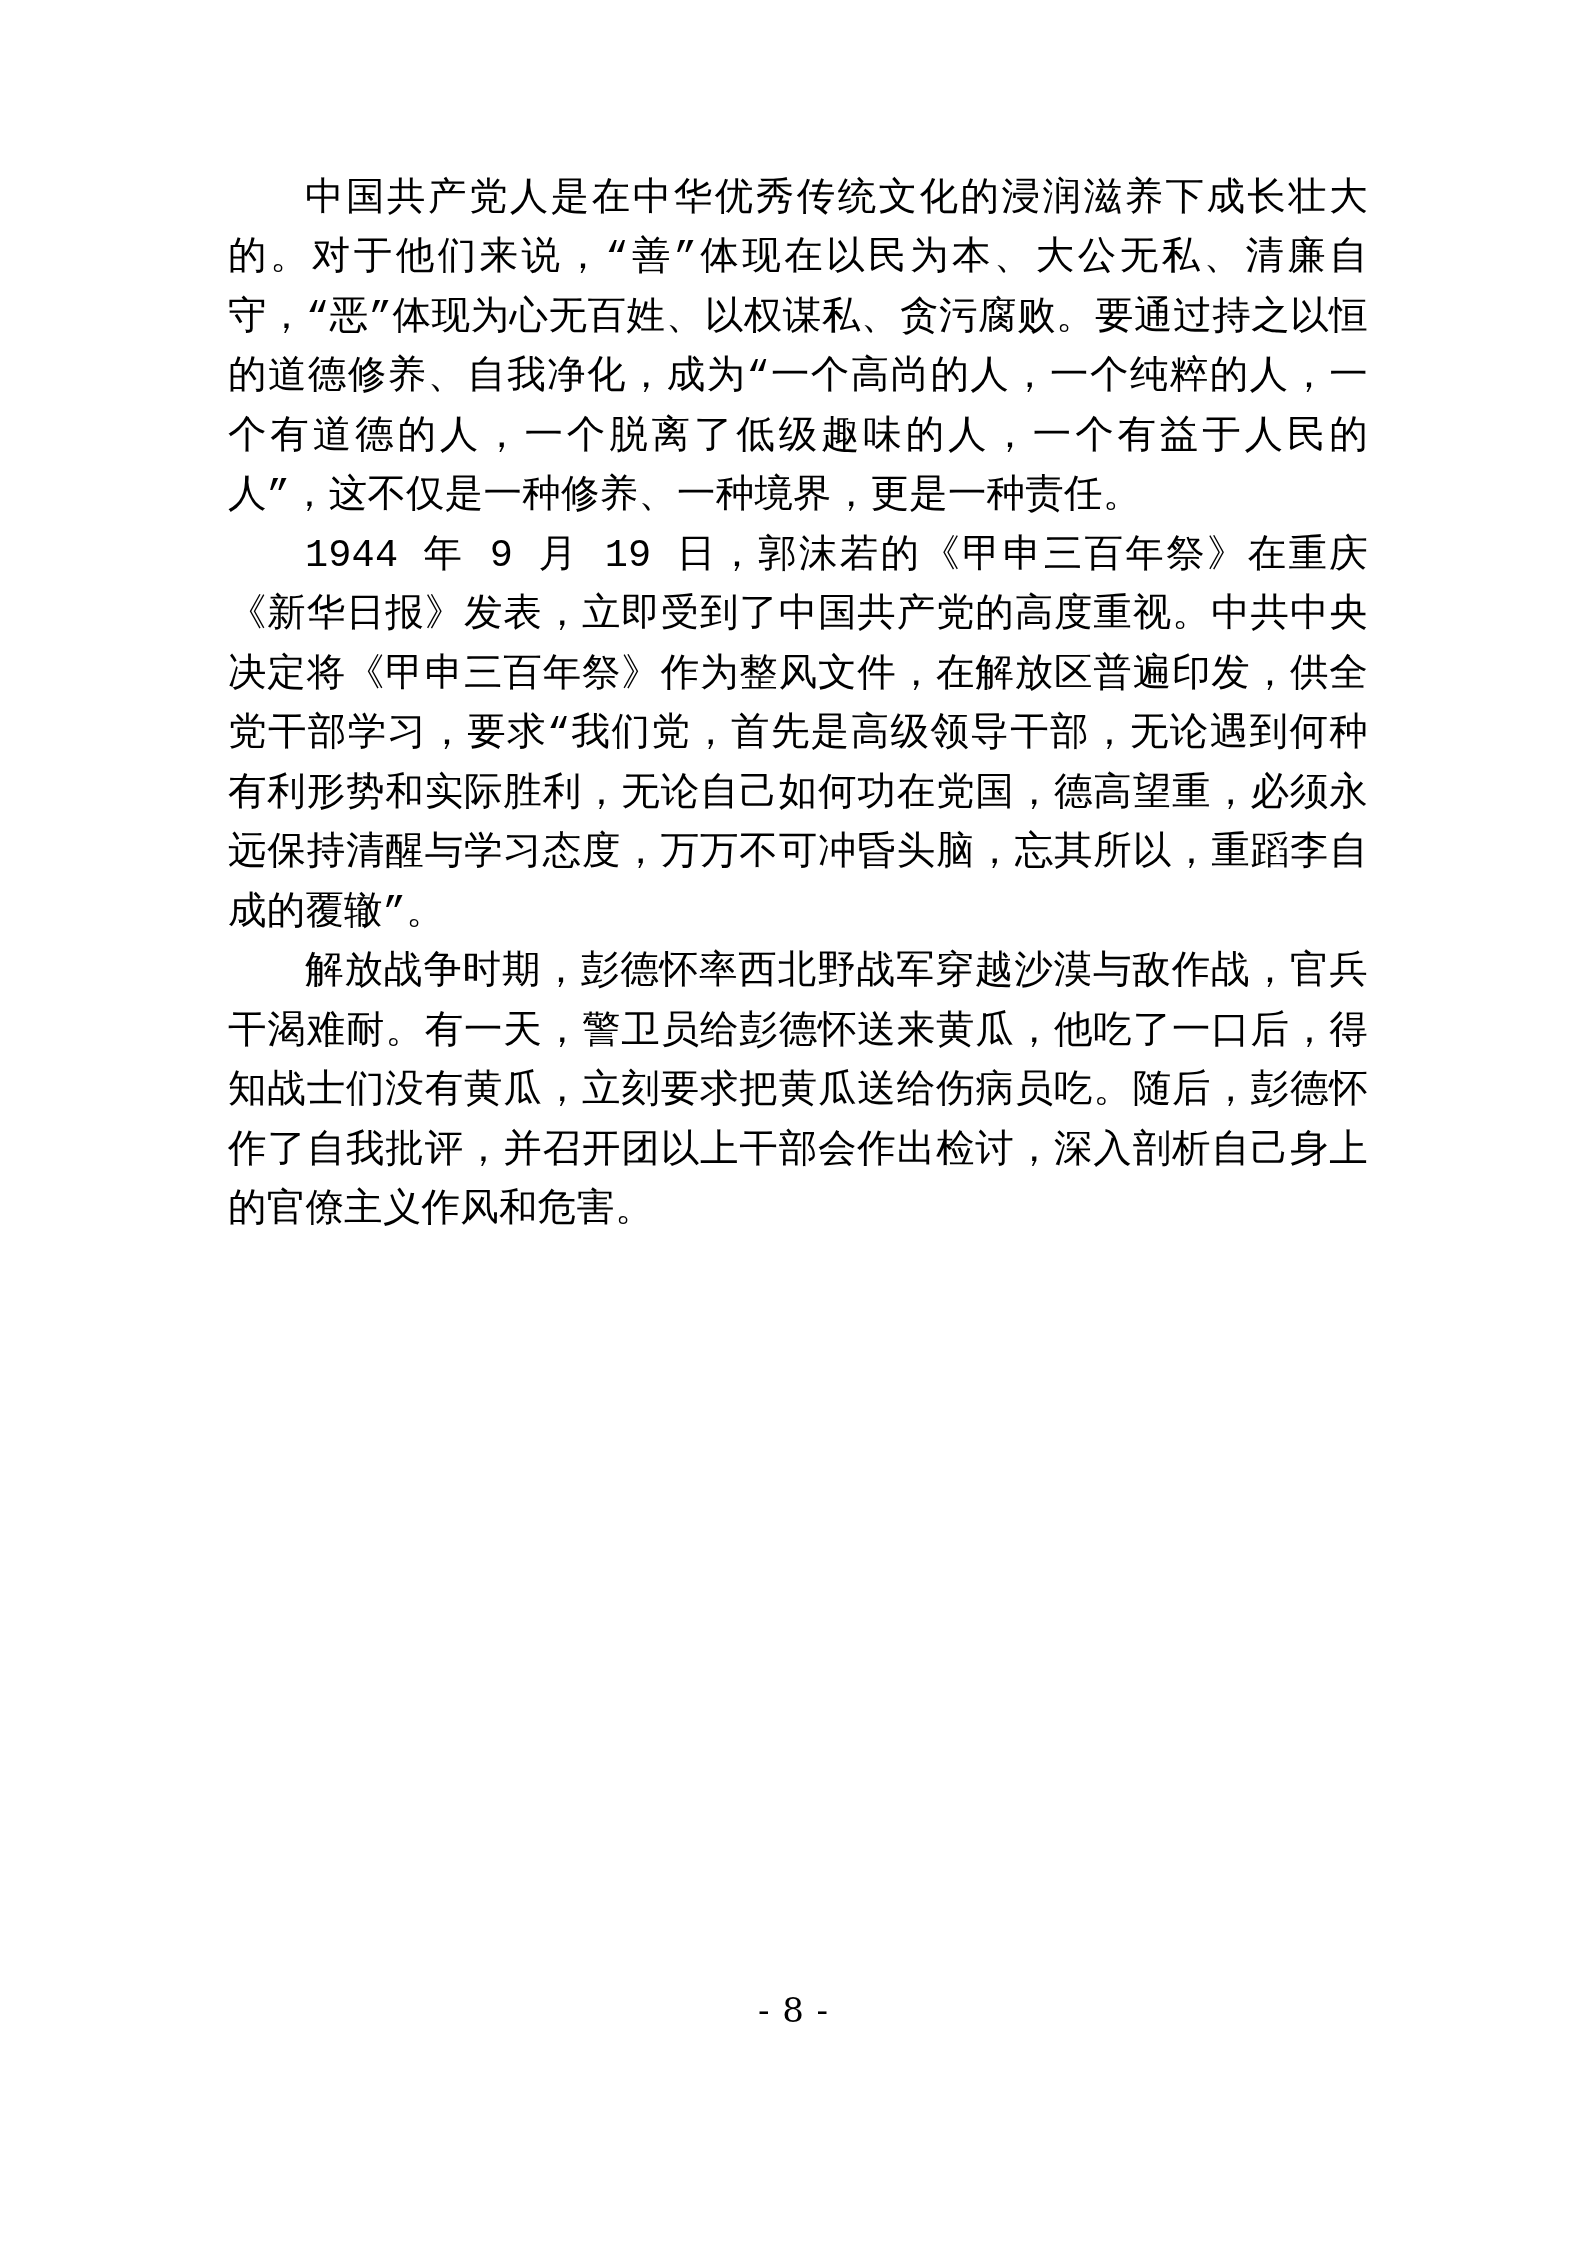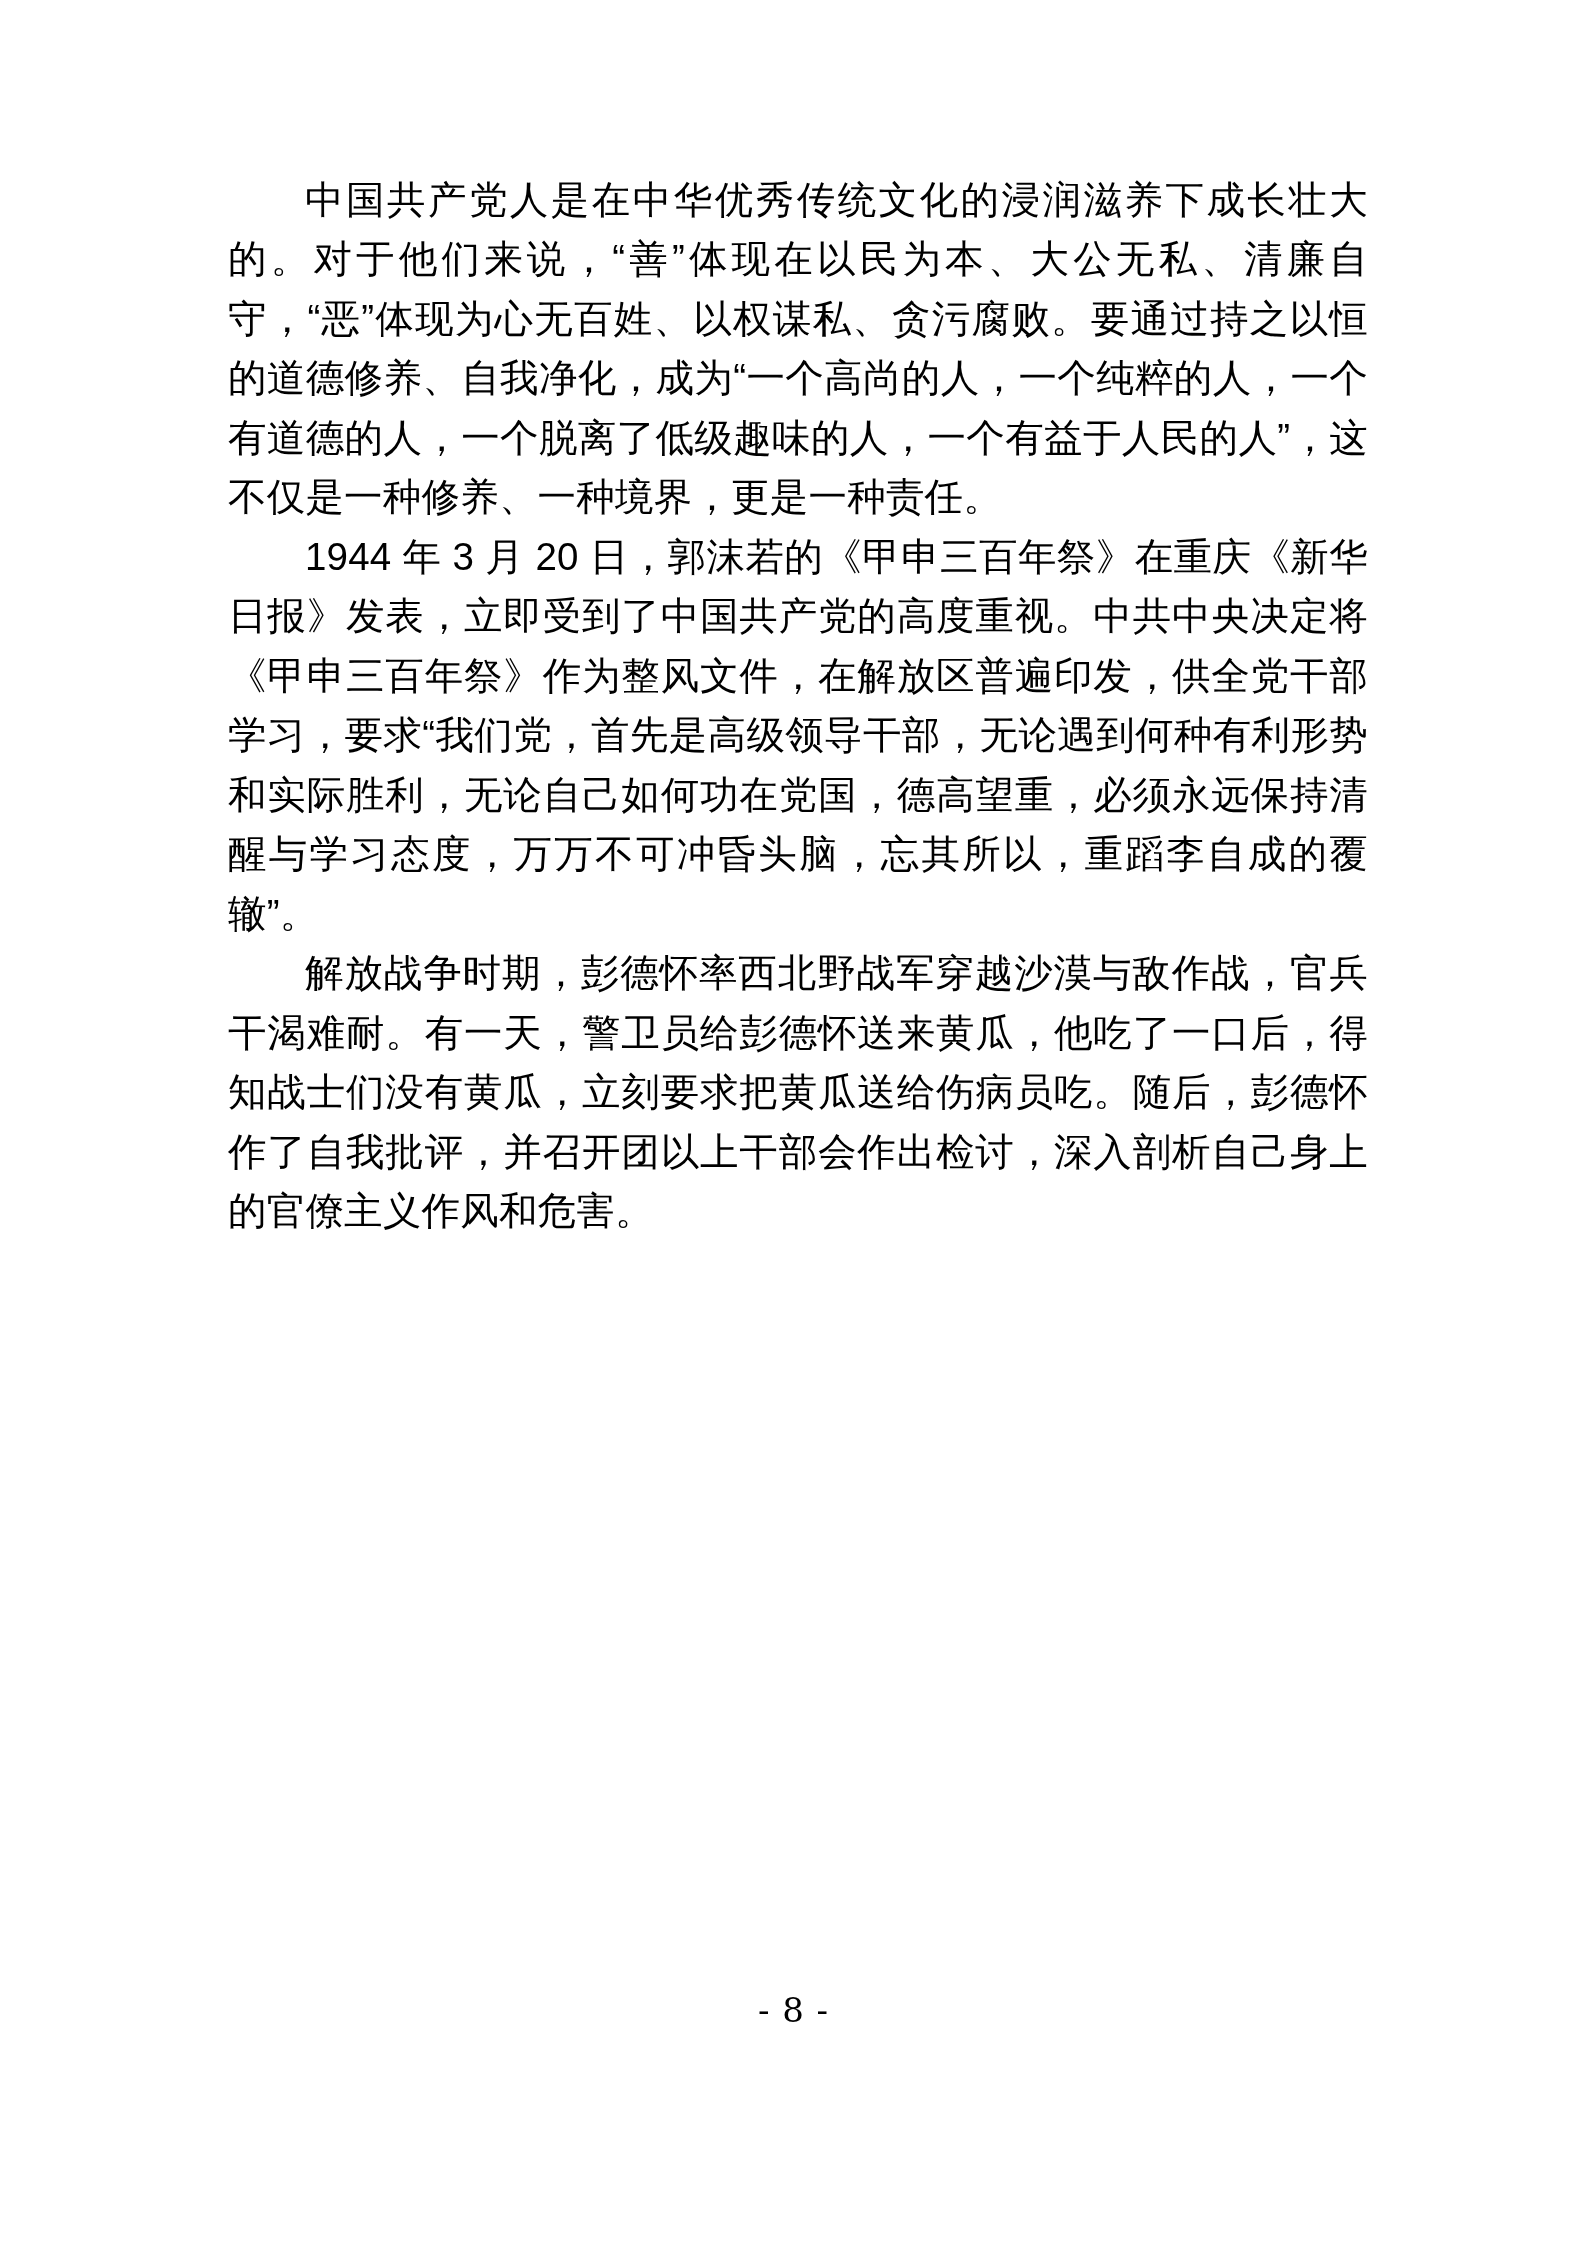--- a/index.html
+++ b/index.html
@@ -30,38 +30,38 @@
     width: 1140px;
   }
   .para {
     font-size: 38.5px;
     line-height: 1.545;
     text-align: justify;
     text-justify: inter-ideograph;
     text-indent: 2em;
     margin: 0 0 0 0;
     letter-spacing: 0.2px;
-    font-family: Liberation Sans, sans-serif;
+    font-family: Liberation Mono, monospace;
     word-break: break-all;
   }
   .footer {
     position: absolute;
     left: 0;
     top: 1990px;
     width: 1587px;
     text-align: center;
     font-size: 34px;
     font-family: "DejaVu Serif", "Liberation Serif", serif;
     color: #000000;
     letter-spacing: 1px;
   }
 </style>
 </head>
 <body>
 
 <div class="page">
   <div class="content">
     <p class="para">中国共产党人是在中华优秀传统文化的浸润滋养下成长壮大的。对于他们来说，“善”体现在以民为本、大公无私、清廉自守，“恶”体现为心无百姓、以权谋私、贪污腐败。要通过持之以恒的道德修养、自我净化，成为“一个高尚的人，一个纯粹的人，一个有道德的人，一个脱离了低级趣味的人，一个有益于人民的人”，这不仅是一种修养、一种境界，更是一种责任。</p>
-    <p class="para">1944 年 3 月 20 日，郭沫若的《甲申三百年祭》在重庆《新华日报》发表，立即受到了中国共产党的高度重视。中共中央决定将《甲申三百年祭》作为整风文件，在解放区普遍印发，供全党干部学习，要求“我们党，首先是高级领导干部，无论遇到何种有利形势和实际胜利，无论自己如何功在党国，德高望重，必须永远保持清醒与学习态度，万万不可冲昏头脑，忘其所以，重蹈李自成的覆辙”。</p>
+    <p class="para">1944 年 9 月 19 日，郭沫若的《甲申三百年祭》在重庆《新华日报》发表，立即受到了中国共产党的高度重视。中共中央决定将《甲申三百年祭》作为整风文件，在解放区普遍印发，供全党干部学习，要求“我们党，首先是高级领导干部，无论遇到何种有利形势和实际胜利，无论自己如何功在党国，德高望重，必须永远保持清醒与学习态度，万万不可冲昏头脑，忘其所以，重蹈李自成的覆辙”。</p>
     <p class="para">解放战争时期，彭德怀率西北野战军穿越沙漠与敌作战，官兵干渴难耐。有一天，警卫员给彭德怀送来黄瓜，他吃了一口后，得知战士们没有黄瓜，立刻要求把黄瓜送给伤病员吃。随后，彭德怀作了自我批评，并召开团以上干部会作出检讨，深入剖析自己身上的官僚主义作风和危害。</p>
   </div>
   <div class="footer">- 8 -</div>
 </div>
 
 </body></html>

